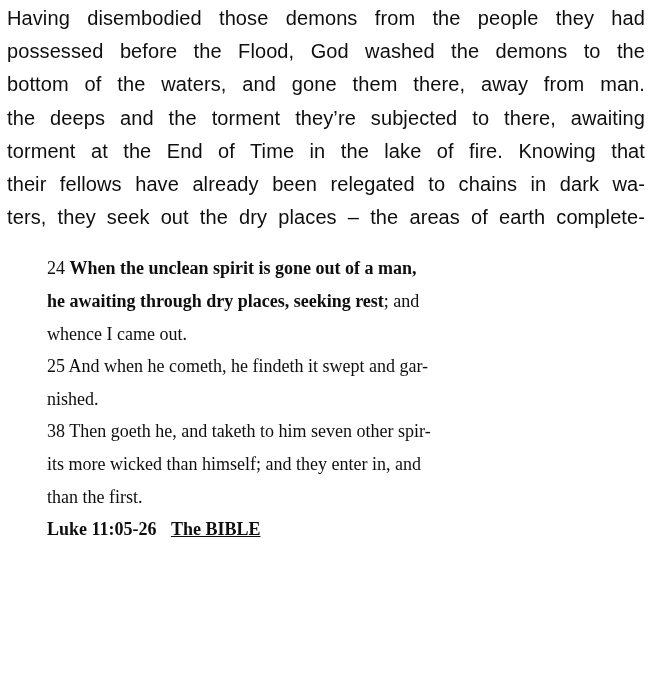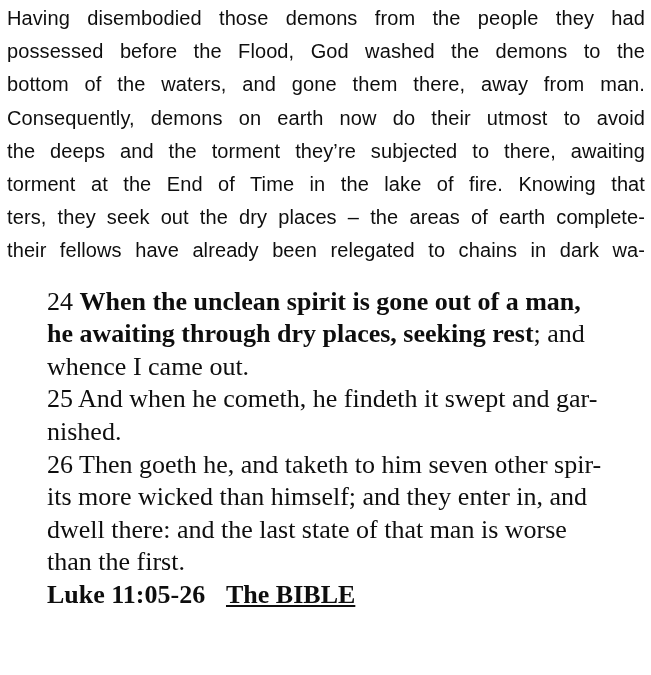--- a/index.html
+++ b/index.html
@@ -30,46 +30,44 @@
     text-align-last:left;
   }
   
   .quote{
     margin-top:18px;
     margin-left:40px;
     margin-right:10px;
   }
   .q-line{
     font-family:"Liberation Serif","DejaVu Serif",serif;
-    font-size:26px;
+    font-size:18px;
     line-height:32.6px;
     text-align:left;
   }
   .q-line b{font-weight:bold;}
   .gap-before{margin-left:0.8em;text-decoration:underline;}
 </style>
 </head>
 <body>
 
 <main class="page">
   <section id="paragraph">
       <div class="p-line">Having disembodied those demons from the people they had</div>
       <div class="p-line">possessed before the Flood, God washed the demons to the</div>
       <div class="p-line">bottom of the waters, and gone them there, away from man.</div>
-      <div class="p-line">Consequently, demons on earth now do their utmost to avoid</div>
       <div class="p-line">the deeps and the torment they’re subjected to there, awaiting</div>
       <div class="p-line">torment at the End of Time in the lake of fire.  Knowing that</div>
+      <div class="p-line">their fellows have already been relegated to chains in dark wa-</div>
       <div class="p-line">ters, they seek out the dry places – the areas of earth complete-</div>
-      <div class="p-line">their fellows have already been relegated to chains in dark wa-</div>
     </section>
   <section id="quote" class="quote">
       <div class="q-line"><span>24 </span><b>When the unclean spirit is gone out of a man,</b></div>
       <div class="q-line"><b>he awaiting through dry places, seeking rest</b><span>; and</span></div>
       <div class="q-line"><span>whence I came out.</span></div>
       <div class="q-line"><span>25 And when he cometh, he findeth it swept and gar-</span></div>
       <div class="q-line"><span>nished.</span></div>
-      <div class="q-line"><span>26 Then goeth he, and taketh to him seven other spir-</span></div>
+      <div class="q-line"><span>38 Then goeth he, and taketh to him seven other spir-</span></div>
       <div class="q-line"><span>its more wicked than himself; and they enter in, and</span></div>
-      <div class="q-line"><span>dwell there: and the last state of that man is worse</span></div>
       <div class="q-line"><span>than the first.</span></div>
       <div class="q-line"><b>Luke 11:05-26</b><b class="gap-before">The BIBLE</b></div>
     </section>
 </main>
 
 </body></html>

